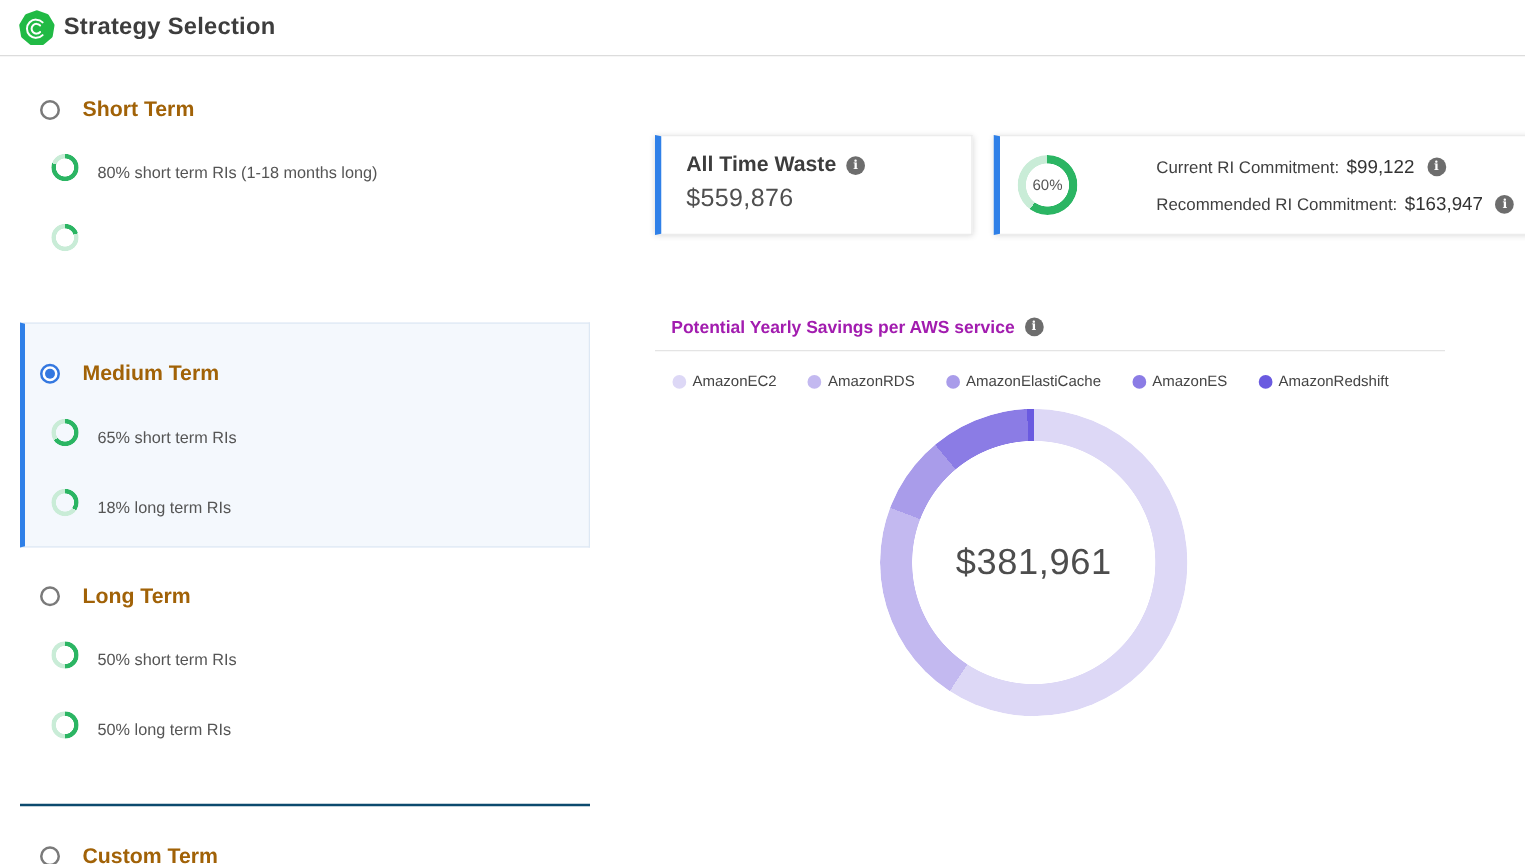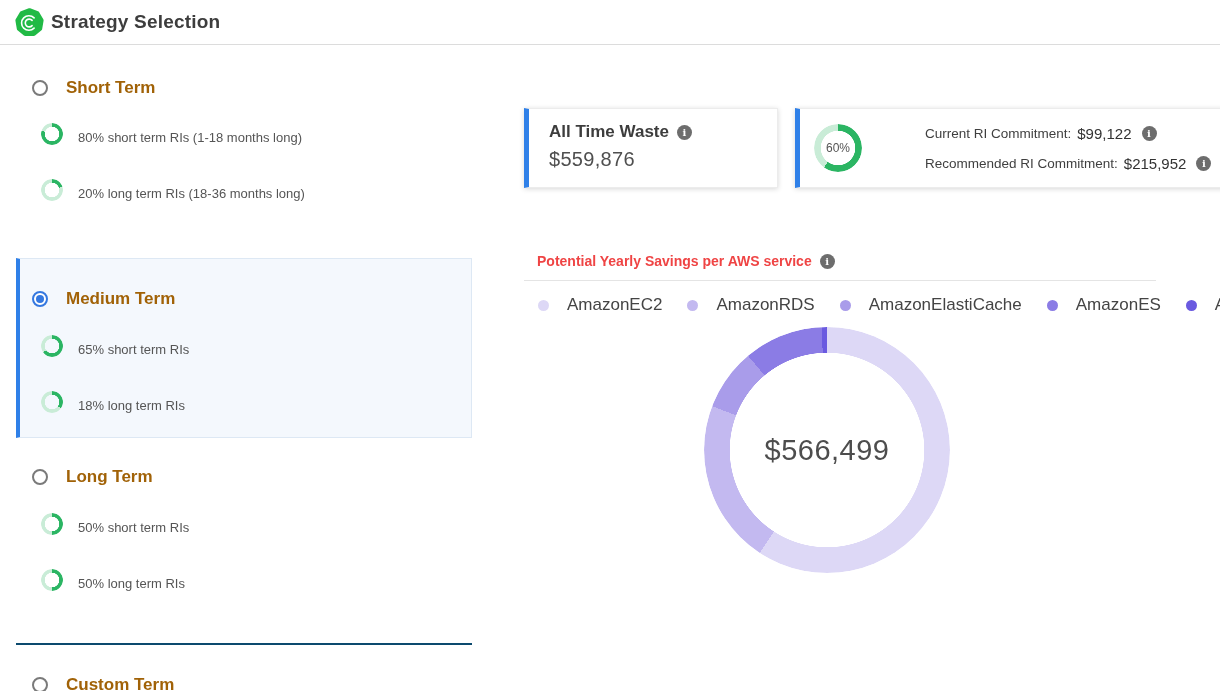--- a/index.html
+++ b/index.html
@@ -61,26 +61,26 @@
   .commit-lines { margin-left:63px; }
   .commit-line { display:flex; align-items:center; height:22px; }
   .commit-line + .commit-line { margin-top:8px; }
   .commit-label { font-size:13.5px; color:#3f3f3f; }
   .commit-value { font-size:15px; font-weight:400; color:#333; margin-left:6px; }
   .commit-line .info-icon { margin-left:10px; }
 
   
   .chart-block { position:absolute; left:524px; top:250px; width:632px; }
   .chart-title-row { display:flex; align-items:center; padding-left:13px; height:22px; }
-  .chart-title { font-size:14px; font-weight:700; color:#ef4444; }
+  .chart-title { font-size:14px; font-weight:700; color:#a21caf; }
   .chart-divider { border-bottom:1px solid #e4e4e4; margin-top:8px; }
   .legend { display:flex; align-items:center; padding-left:14px; margin-top:15px; height:18px; }
   .legend-item { display:flex; align-items:center; margin-right:25px; }
   .legend-swatch { width:11px; height:11px; border-radius:50%; flex:0 0 11px; }
-  .legend-label { font-size:17px; color:#444; margin-left:18px; }
+  .legend-label { font-size:12px; color:#444; margin-left:5px; }
   .donut-wrap { position:relative; width:246px; height:246px; margin:13px 0 0 180px; }
   .donut { width:246px; height:246px; border-radius:50%;
     -webkit-mask:radial-gradient(farthest-side, transparent calc(100% - 26px), #000 calc(100% - 25.5px));
     mask:radial-gradient(farthest-side, transparent calc(100% - 26px), #000 calc(100% - 25.5px)); }
   .donut-center { position:absolute; left:0; top:0; width:246px; height:246px; display:flex;
     align-items:center; justify-content:center; font-size:29px; color:#4d4d4d; letter-spacing:.5px; }
 </style>
 </head>
 <body>
 
@@ -99,21 +99,20 @@
     <div class="radio-row">
       <span class="radio"></span>
       <span class="opt-label">Short Term</span>
     </div>
     <div class="alloc-row">
       <span class="ring" style="background: conic-gradient(rgb(43, 181, 99) 0deg, rgb(43, 181, 99) 80%, rgb(201, 236, 215) 80%, rgb(201, 236, 215) 100%);"></span>
       <span class="alloc-label">80% short term RIs (1-18 months long)</span>
     </div>
     <div class="alloc-row">
       <span class="ring" style="background: conic-gradient(rgb(43, 181, 99) 0deg, rgb(43, 181, 99) 20%, rgb(201, 236, 215) 20%, rgb(201, 236, 215) 100%);"></span>
-      <span class="alloc-label">20% long term RIs (18-36 months long)</span>
     </div>
   </div>
 
   <div class="panel-medium">
     <div class="radio-row">
       <span class="radio selected"></span>
       <span class="opt-label">Medium Term</span>
     </div>
     <div class="alloc-row">
       <span class="ring" style="background: conic-gradient(rgb(43, 181, 99) 0deg, rgb(43, 181, 99) 65%, rgb(201, 236, 215) 65%, rgb(201, 236, 215) 100%);"></span>
@@ -164,21 +163,21 @@
     <div class="gauge-label">60%</div>
   </div>
   <div class="commit-lines">
     <div class="commit-line">
       <span class="commit-label">Current RI Commitment:</span>
       <span class="commit-value">$99,122</span>
       <span class="info-icon">i</span>
     </div>
     <div class="commit-line">
       <span class="commit-label">Recommended RI Commitment:</span>
-      <span class="commit-value">$215,952</span>
+      <span class="commit-value">$163,947</span>
       <span class="info-icon">i</span>
     </div>
   </div>
 </div>
 
 <div class="chart-block">
   <div class="chart-title-row">
     <span class="chart-title">Potential Yearly Savings per AWS service</span>
     <span class="info-icon">i</span>
   </div>
@@ -202,15 +201,15 @@
       <span class="legend-label">AmazonES</span>
     </div>
     <div class="legend-item">
       <span class="legend-swatch" style="background: rgb(106, 90, 224);"></span>
       <span class="legend-label">AmazonRedshift</span>
     </div>
   </div>
 
   <div class="donut-wrap">
     <div class="donut" id="donut" style="background: conic-gradient(rgb(221, 216, 246) 0%, rgb(221, 216, 246) 59.2%, rgb(195, 185, 240) 59.2%, rgb(195, 185, 240) 80.8%, rgb(169, 156, 234) 80.8%, rgb(169, 156, 234) 88.9%, rgb(139, 124, 229) 88.9%, rgb(139, 124, 229) 99.3%, rgb(106, 90, 224) 99.3%, rgb(106, 90, 224) 100%);"></div>
-    <div class="donut-center">$566,499</div>
+    <div class="donut-center">$381,961</div>
   </div>
 </div>
 
 </body></html>

